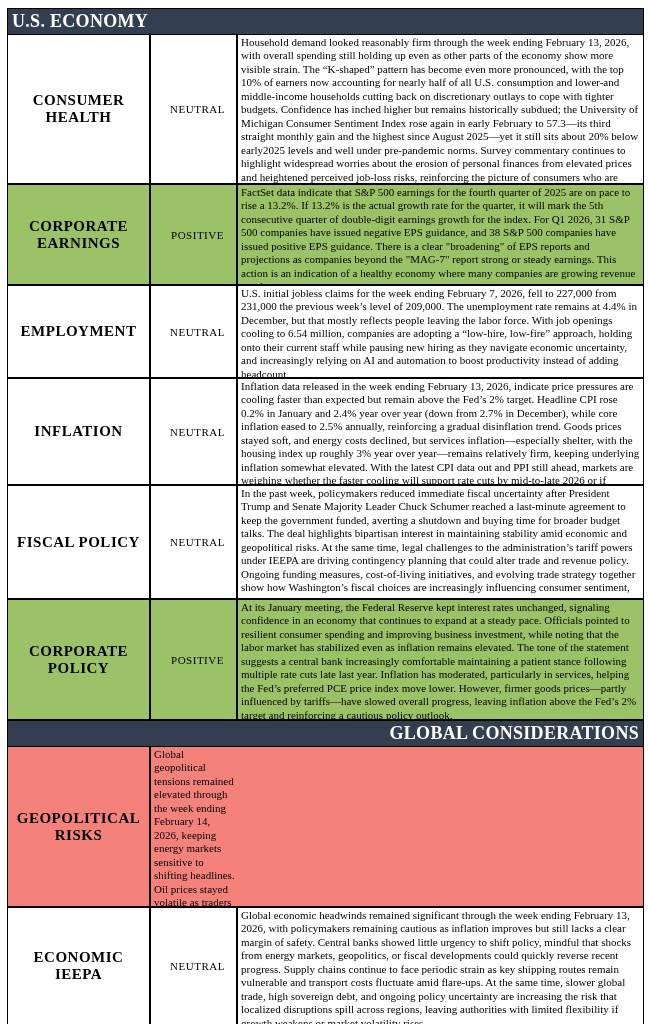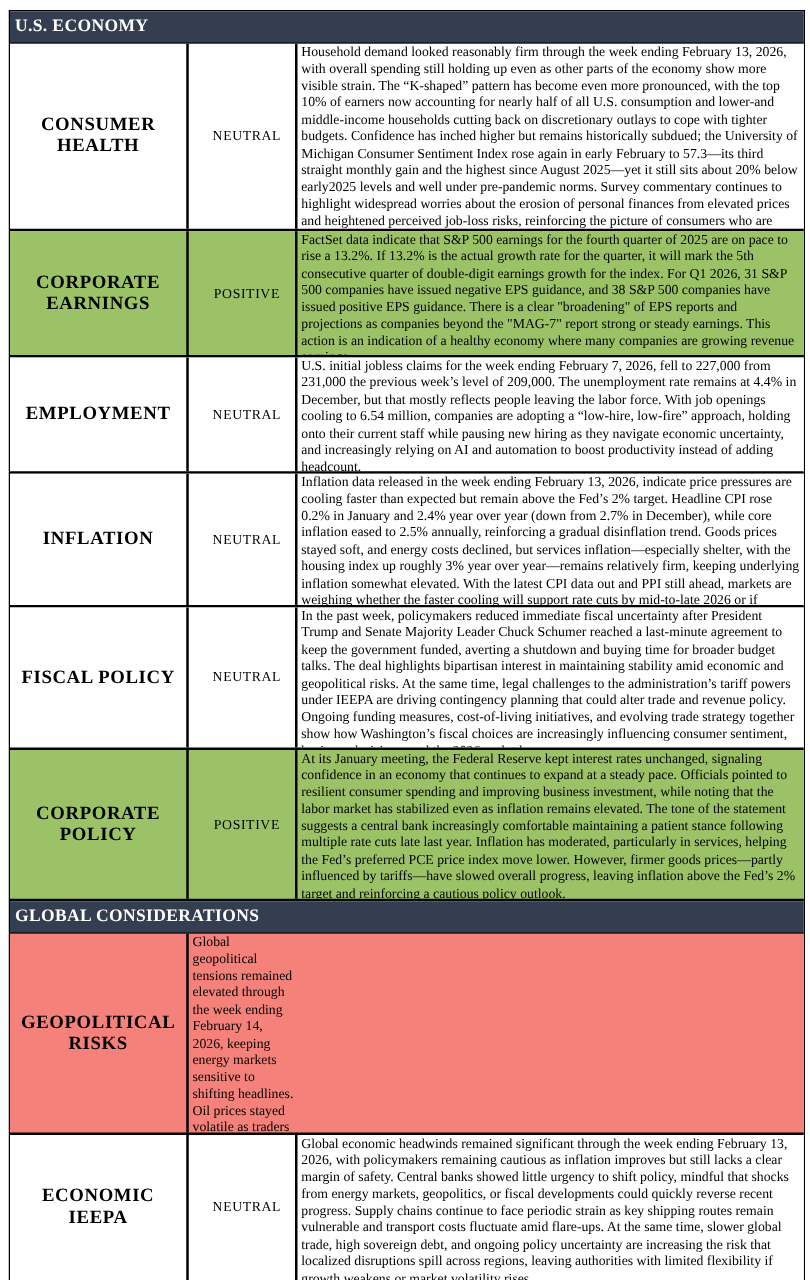--- a/index.html
+++ b/index.html
@@ -8,21 +8,21 @@
   .page {
     width: 648px; height: 1024px; overflow: hidden;
     padding: 8px 4px 4px 7px; background: #ffffff;
   }
   .doc-table {
     width: 637px; border: 1px solid #000;
   }
   .section-header {
     height: 26px; display: flex; align-items: center;
     padding: 0 4px; border-bottom: 1px solid #000;
-    font-weight: bold; font-size: 14px; letter-spacing: 0.3px;
+    font-weight: bold; font-size: 18px; letter-spacing: 0.3px;
   }
   .row {
     display: grid; grid-template-columns: 143px 87px 1fr;
     border-bottom: 2px solid #000;
   }
   .row:last-child { border-bottom: 1px solid #000; }
   .cell { overflow: hidden; }
   .cat-cell, .rating-cell {
     display: flex; align-items: center; justify-content: center;
     text-align: center; padding: 2px 4px;
@@ -98,21 +98,21 @@
     <div class="row" style="height: 121px; background: rgb(156, 194, 104);">
       <div class="cell cat-cell">
         <span>CORPORATE POLICY</span>
       </div>
       <div class="cell rating-cell">
         <span>POSITIVE</span>
       </div>
       <div class="cell text-cell">At its January meeting, the Federal Reserve kept interest rates unchanged, signaling confidence in an economy that continues to expand at a steady pace. Officials pointed to resilient consumer spending and improving business investment, while noting that the labor market has stabilized even as inflation remains elevated. The tone of the statement suggests a central bank increasingly comfortable maintaining a patient stance following multiple rate cuts late last year. Inflation has moderated, particularly in services, helping the Fed’s preferred PCE price index move lower. However, firmer goods prices—partly influenced by tariffs—have slowed overall progress, leaving inflation above the Fed’s 2% target and reinforcing a cautious policy outlook.</div>
     </div>
 
-    <div class="section-header" style="background: rgb(51, 63, 80); color: rgb(255, 255, 255);">
+    <div class="section-header" style="background: rgb(51, 63, 80); color: rgb(255, 255, 255); justify-content: flex-end;">
       <span>GLOBAL CONSIDERATIONS</span>
     </div>
 
     <div class="row" style="height: 161px; background: rgb(245, 130, 122);">
       <div class="cell cat-cell">
         <span>GEOPOLITICAL RISKS</span>
       </div>
       <div class="cell text-cell">Global geopolitical tensions remained elevated through the week ending February 14, 2026, keeping energy markets sensitive to shifting headlines. Oil prices stayed volatile as traders balanced ongoing Iran risks—including fresh sanctions on tankers and uncertainty around nuclear diplomacy—against intermittent signs of engagement that briefly tempered the risk premium. Concerns about potential disruptions to Middle East supply and maritime routes continued to support crude prices. Developments in Venezuela also shaped the outlook; the U.S. moved to ease restrictions and support new investment and production, with output near 1 million barrels per day and expected to rise as foreign companies re-engage, though political and operational uncertainty persists. Meanwhile, tensions tied to sanctioned “shadow fleet” activity added another layer of risk to global transport, as Western governments expanded sanctions, considered detentions, and Ukraine imposed penalties on dozens of vessels linked to Russian oil trade.</div>
     </div>
 

